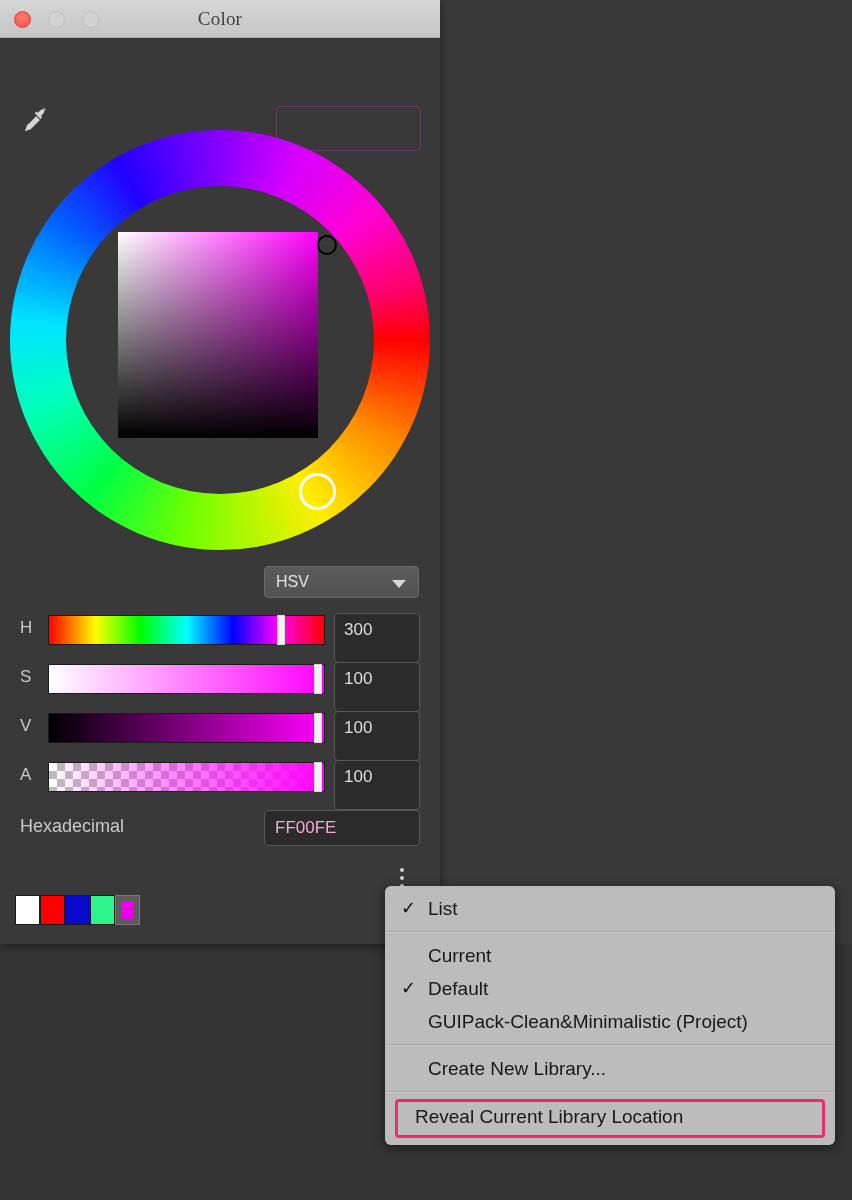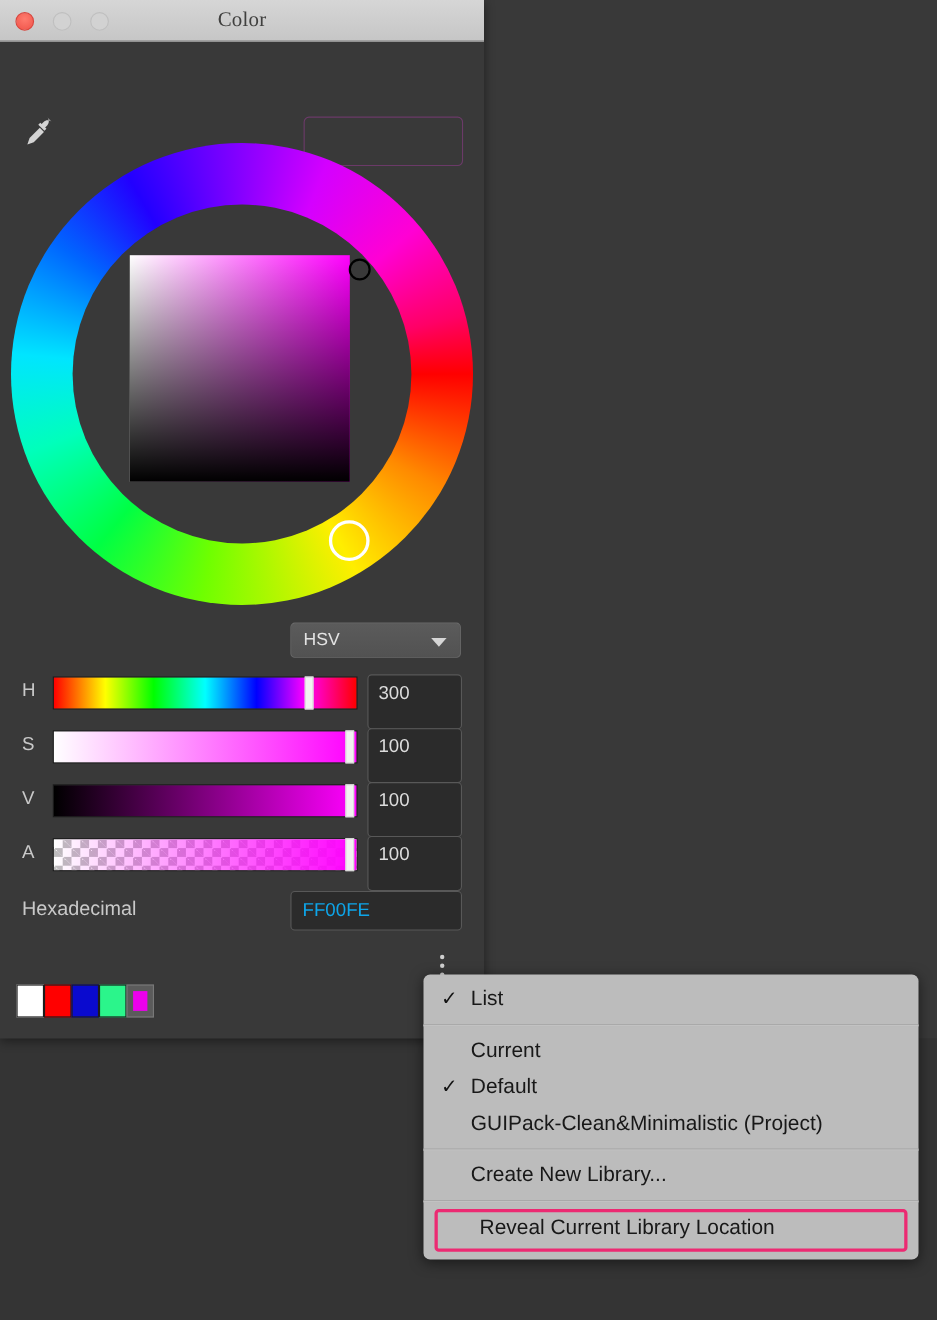--- a/index.html
+++ b/index.html
@@ -258,21 +258,21 @@
     height: 36px;
     background: #2b2b2b;
     border: 1px solid #585858;
     border-radius: 4px;
     box-sizing: border-box;
   }
   #hex-field .val {
     position: absolute;
     left: 10px; top: 7px;
     font-size: 17px;
-    color: #0ea5e9;
+    color: #f9a8d4;
   }
 
   
   #swatches-header { position: absolute; left: 0; top: 860px; width: 440px; height: 30px; }
   #swatch-disclosure {
     position: absolute;
     left: 18px; top: 9px;
     width: 0; height: 0;
     border-left: 7px solid transparent;
     border-right: 7px solid transparent;
@@ -349,21 +349,21 @@
     color: #111;
   }
   .menu-sep {
     height: 1px;
     background: #a7a7a7;
     border-bottom: 1px solid #c9c9c9;
     margin: 6px 0;
   }
   .menu-item.highlighted {
     margin: 0 10px;
-    padding-left: 38px;
+    padding-left: 17px;
     border: 3px solid #ec2a72;
     border-radius: 4px;
     height: 33px;
     line-height: 30px;
   }
 </style>
 </head>
 <body>
 
 <div id="desktop"></div>

